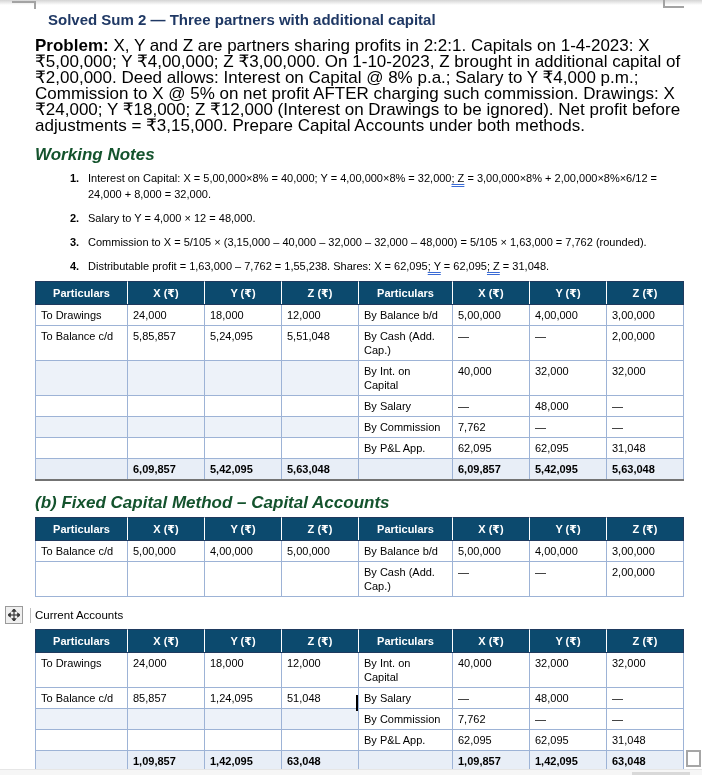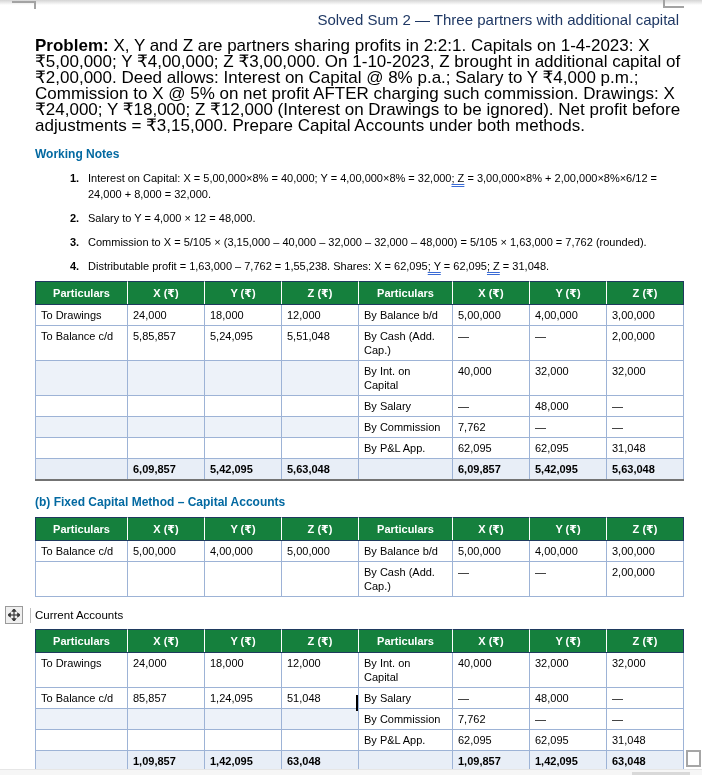--- a/index.html
+++ b/index.html
@@ -4,31 +4,31 @@
 <style>
   html,body{margin:0;padding:0;}
   body{
     width:702px;height:775px;background:#fff;position:relative;overflow:hidden;
     font-family:"Liberation Sans","DejaVu Sans",sans-serif;color:#000;
   }
   .topfade{position:absolute;left:0;top:0;width:702px;height:5px;
     background:linear-gradient(#d4d4d4,#ffffff);}
   .mark{position:absolute;background:#a3a3a3;}
   .content{padding:6px 19px 0 35px;}
-  .title{font-size:15px;line-height:19px;font-weight:normal;color:#1f3864;margin:4px 4px 0;text-align:right;}
+  .title{font-size:15px;line-height:19px;font-weight:bold;color:#1f3864;margin:4px 13px 0;}
   .problem{font-size:17px;line-height:16px;margin:9px 0 0;text-align:left;}
   .problem b{font-weight:bold;}
-  .blue-h{font-size:12px;line-height:15px;font-weight:bold;color:#0369a1;margin:13px 0 0;}
+  .blue-h{font-size:17px;line-height:15px;font-weight:bold;color:#14532d;margin:13px 0 0;font-style:italic;}
   .notes{margin:4px 0 0;}
   .note{position:relative;font-size:11px;line-height:16px;margin-top:8px;padding-left:53px;}
   .note .num{position:absolute;left:35px;top:0;font-weight:bold;}
   .gmark{text-decoration:underline double #3a6bd6;text-underline-offset:2px;text-decoration-thickness:1px;}
   .tablewrap{margin-top:7px;position:relative;width:648px;}
   table{border-collapse:collapse;table-layout:fixed;width:648px;font-size:11px;}
-  th{background:#15803d;color:#fff;font-weight:bold;text-align:center;
+  th{background:#0c4a6e;color:#fff;font-weight:bold;text-align:center;
      padding:4px 2px;line-height:14px;border:1px solid #1f3a5e;
      border-right:1px solid rgba(255,255,255,.65);overflow:hidden;}
   th:last-child{border-right:1px solid #1f3a5e;}
   td{border:1px solid #9db3d6;padding:3px 5px;line-height:14px;min-height:14px;
      vertical-align:top;overflow:hidden;word-wrap:break-word;}
   td.a-r{text-align:left;}
   td.a-l{text-align:left;}
   td.shade{background:#edf2f9;}
   tr.total td{background:#e8eef7;font-weight:bold;border-bottom:2px solid #737373;}
   .black-h{font-size:11.5px;font-weight:normal;color:#000;margin:10px 0 0;position:relative;line-height:17px;}

